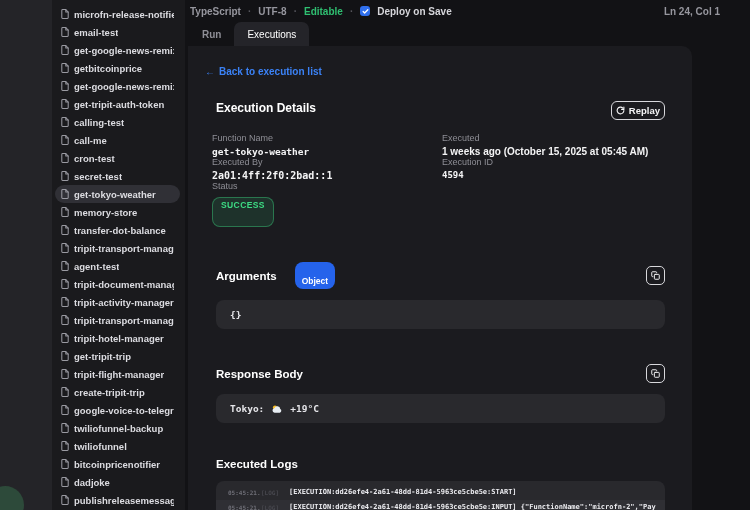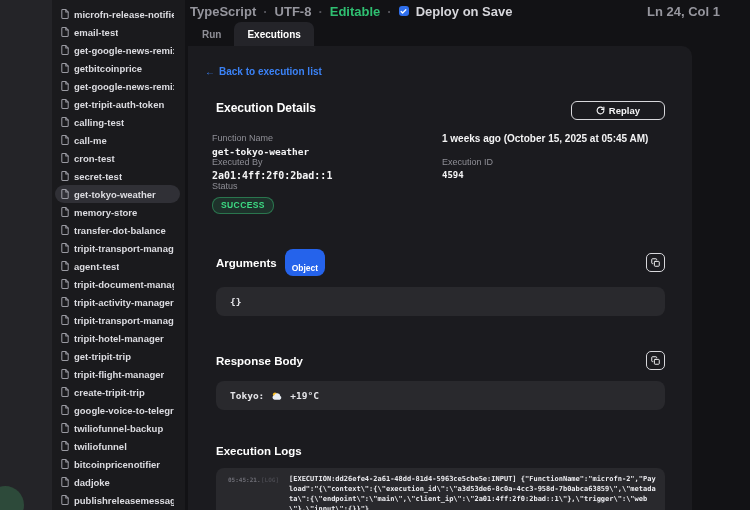--- a/index.html
+++ b/index.html
@@ -33,76 +33,76 @@
   .file-icon { display: flex; color: #9a9aa2; flex: 0 0 auto; }
   .sidebar-label {
     font-size: 9.5px; font-weight: 600; color: #dcdce1;
     white-space: nowrap; overflow: hidden;
   }
   
   .main { position: absolute; left: 185px; top: 0; right: 0; bottom: 0; background: #121215; }
   .statusbar {
     height: 22px; display: flex; align-items: center;
     padding: 0 30px 0 5px; gap: 7px;
-    font-size: 13px; font-weight: 600; color: #96969e;
+    font-size: 10px; font-weight: 600; color: #96969e;
   }
   .sep { color: #55555c; }
   .editable-flag { color: #2fbf71; }
   .checkbox {
     width: 10px; height: 10px; border-radius: 3px; background: #2f6fed;
     display: flex; align-items: center; justify-content: center; cursor: pointer;
   }
   .deploy-label { color: #d6d6db; }
   .cursor-pos { margin-left: auto; color: #96969e; }
   
   .tabbar { height: 24px; display: flex; align-items: stretch; padding-left: 4px; }
   .tab {
     padding: 0 13px; display: flex; align-items: center;
     font-size: 10px; font-weight: 600; color: #8e8e96;
     border-radius: 7px 7px 0 0; cursor: pointer;
   }
-  .tab.active { background: #242429; color: #ffffff; font-weight: 700; text-align: center; }
+  .tab.active { background: #242429; color: #ffffff; font-weight: 400; text-align: center; }
   
   .panel {
     position: absolute; top: 46px; left: 3px; width: 504px; bottom: 0;
     background: #1b1b1f; border-radius: 0 10px 0 0;
     padding-top: 15px; overflow: hidden;
   }
   .back-link {
     display: inline-flex; align-items: center; gap: 4px;
     margin-left: 17px; color: #3b82f6; font-size: 10px; font-weight: 700; cursor: pointer;
   }
   .details-header {
     margin: 22px 27px 0 28px;
     display: flex; justify-content: space-between; align-items: flex-start;
   }
   .page-title { font-size: 12px; font-weight: 700; color: #ffffff; }
   .replay-btn {
     display: inline-flex; align-items: center; gap: 4px;
     border: 1.5px solid #d8d8dc; border-radius: 6px; background: transparent;
-    padding: 3px 24px; color: #f4f4f5; font-size: 9.5px; font-weight: 700; cursor: pointer;
+    padding: 3px 4px; color: #f4f4f5; font-size: 9.5px; font-weight: 700; cursor: pointer;
     font-family: "Liberation Sans", sans-serif;
   }
   .fields-grid {
     margin: 13px 27px 0 24px;
     display: grid; grid-template-columns: 230px 1fr; 
   }
   .field-label { font-size: 9px; font-weight: 500; color: #8e8e95; margin-bottom: 3px; }
   .field-value { font-size: 10px; font-weight: 700; color: #f4f4f5; }
   .mono { font-family: "DejaVu Sans Mono", monospace; }
   .fn-name { font-size: 9.5px; font-weight: 600; }
   .exec-id { font-size: 9px; }
   .status-badge {
     display: inline-block; margin-top: 2px;
     background: rgba(61,220,132,.12); color: #3ddc84;
     border: 1px solid rgba(61,220,132,.4); border-radius: 8px;
-    padding: 2px 8px 3px; font-size: 8.5px; font-weight: 700; letter-spacing: .4px;
+    padding: 2px 8px 16px; font-size: 8.5px; font-weight: 700; letter-spacing: .4px;
   }
   .section { margin: 35px 27px 0 28px; }
-  .section-head { display: flex; align-items: center; gap: 8px; }
+  .section-head { display: flex; align-items: center; gap: 18px; }
   .section-title { font-size: 11.5px; font-weight: 700; color: #ffffff; }
   .type-badge {
     background: #2563eb; color: #ffffff; border-radius: 8px;
     padding: 14px 7px 3px; font-size: 8.5px; font-weight: 700;
   }
   .copy-btn {
     margin-left: auto; width: 19px; height: 19px;
     border: 1.5px solid #d8d8dc; border-radius: 5px; background: transparent;
     display: flex; align-items: center; justify-content: center;
     color: #f4f4f5; cursor: pointer;
@@ -461,20 +461,21 @@
         <span>Replay</span>
       </button>
     </div>
 
     <div class="fields-grid">
       <div>
         <div class="field-label">Function Name</div>
         <div class="field-value mono fn-name">get-tokyo-weather</div>
       </div>
       <div>
+        <div class="field-label">Executed</div>
         <div class="field-value">1 weeks ago (October 15, 2025 at 05:45 AM)</div>
       </div>
       <div>
         <div class="field-label">Executed By</div>
         <div class="field-value mono">2a01:4ff:2f0:2bad::1</div>
       </div>
       <div>
         <div class="field-label">Execution ID</div>
         <div class="field-value mono exec-id">4594</div>
       </div>
@@ -520,24 +521,29 @@
             <path d="M7.2 17.5a4.6 4.6 0 0 1-.5-9.1A6.2 6.2 0 0 1 18.6 10a4.1 4.1 0 0 1-1 7.5z" fill="#e8edf3"></path>
           </svg>
         </span>
         <span>+19°C</span>
       </div>
     </div>
 
     
     <div class="section">
       <div class="section-head">
-        <span class="section-title">Execution Logs</span>
+        <span class="section-title">Executed Logs</span>
       </div>
       <div class="logs-block">
 
+          <div class="log-row">
+            <span class="log-time">05:45:21.</span>
+            <span class="log-level">[LOG]</span>
+            <span class="log-msg">[EXECUTION:dd26efe4-2a61-48dd-81d4-5963ce5cbe5e:START]</span>
+          </div>
 
           <div class="log-row">
             <span class="log-time">05:45:21.</span>
             <span class="log-level">[LOG]</span>
             <span class="log-msg">[EXECUTION:dd26efe4-2a61-48dd-81d4-5963ce5cbe5e:INPUT] {"FunctionName":"microfn-2","Payload":"{\"context\":{\"execution_id\":\"a3d53de6-8c0a-4cc3-958d-7b0abca63859\",\"metadata\":{\"endpoint\":\"main\",\"client_ip\":\"2a01:4ff:2f0:2bad::1\"},\"trigger\":\"web\"},\"input\":{}}"}</span>
           </div>
 
         </div>
     </div>
 

